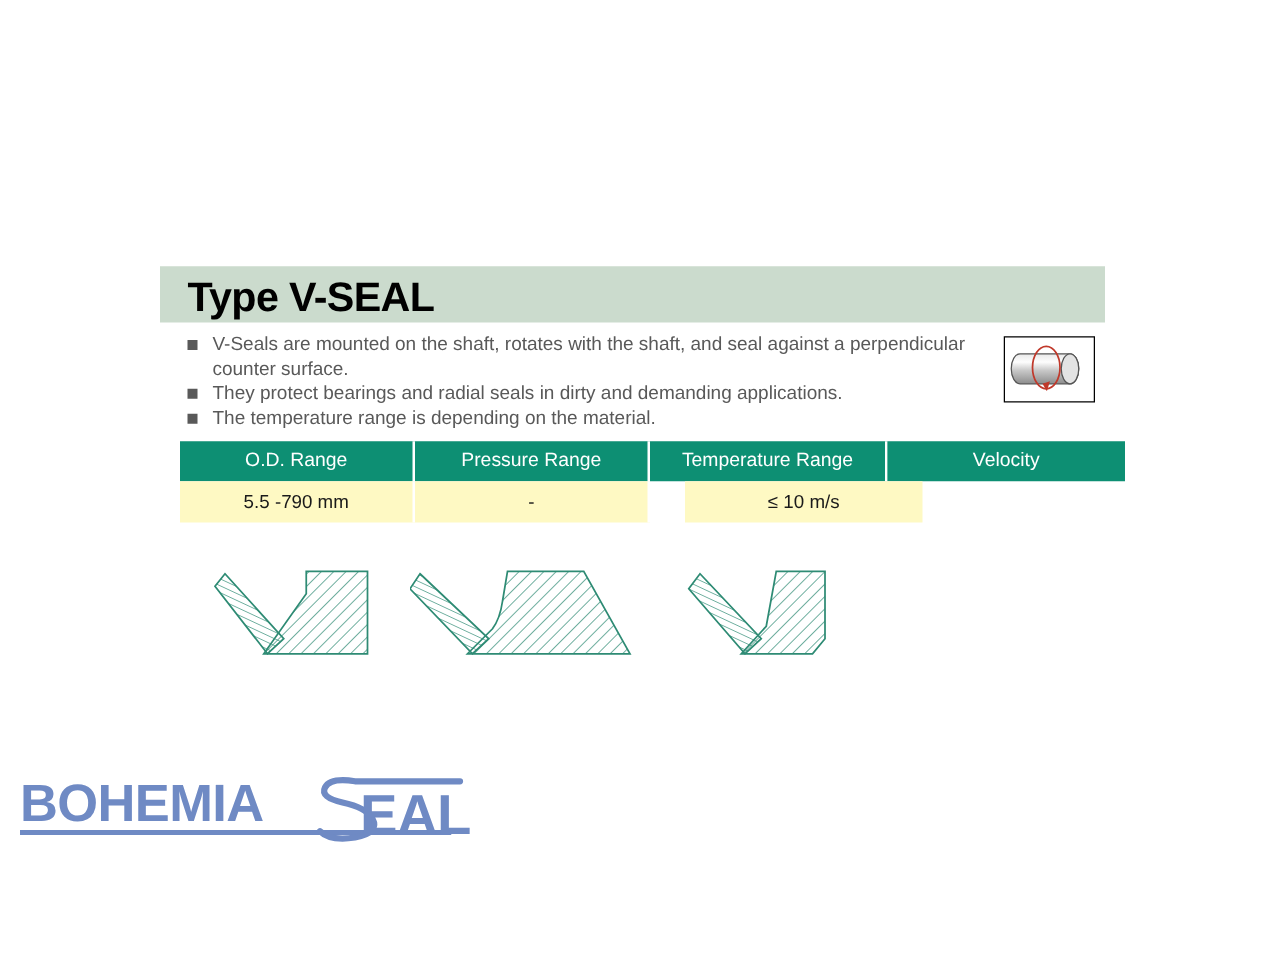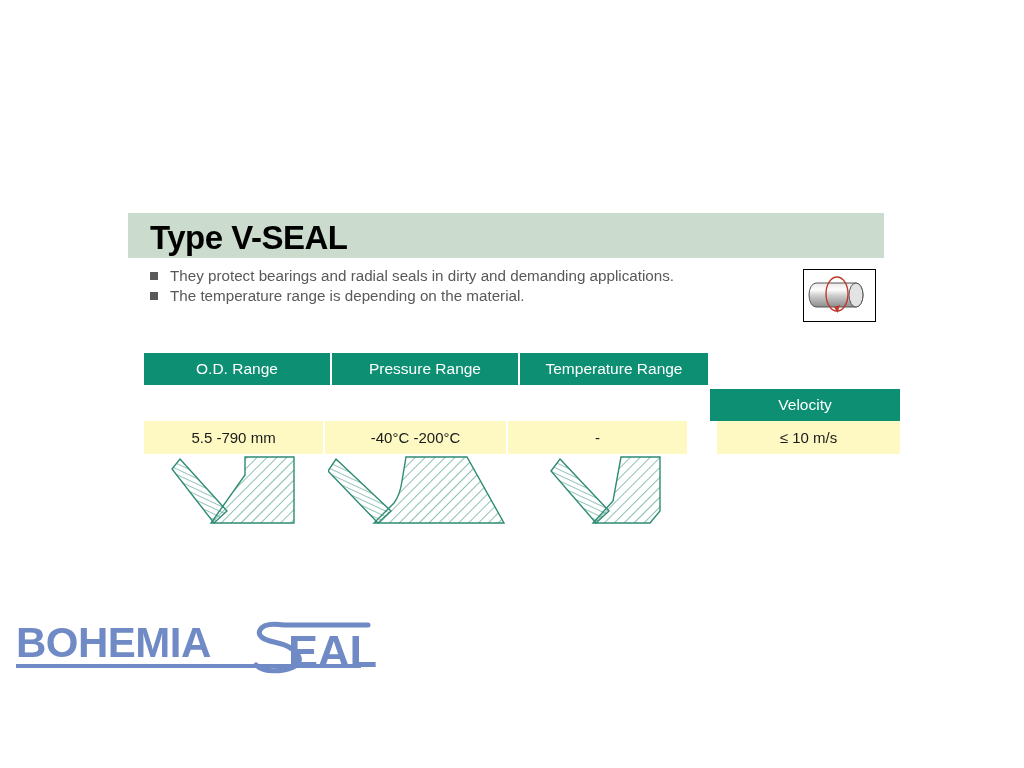--- a/index.html
+++ b/index.html
@@ -49,21 +49,21 @@
     position:absolute;left:144px;top:353px;width:892px;
   }
   .spec-row{display:flex;width:756px;}
   .spec-head{
     background:#0d8f73;color:#ffffff;
     height:32px;line-height:32px;
     font-size:15.5px;text-align:center;
     border-right:2px solid #ffffff;
     box-sizing:border-box;
   }
-  .spec-head:last-child{border-right:none;margin-top:36px;}
+  .spec-head:last-child{border-right:none;}
   .spec-cell{
     background:#fef9c3;color:#1a1a1a;
     height:33px;line-height:33px;
     font-size:15px;text-align:center;
     border-right:2px solid #ffffff;
     box-sizing:border-box;
   }
   .spec-cell:last-child{border-right:none;margin-left:28px;}
   .c0{width:188px;}
   .c1{width:190px;}
@@ -80,20 +80,24 @@
 </style>
 </head>
 <body>
 
 <div class="sheet">
 
   <div class="title-band"></div>
   <div class="title-text">Type V-SEAL</div>
 
   <div class="bullets">
+    <div class="bullet-row">
+      <span class="bullet-mark"></span>
+      <span class="bullet-text">V-Seals are mounted on the shaft, rotates with the shaft, and seal against a perpendicular counter surface.</span>
+    </div>
     <div class="bullet-row">
       <span class="bullet-mark"></span>
       <span class="bullet-text">They protect bearings and radial seals in dirty and demanding applications.</span>
     </div>
     <div class="bullet-row">
       <span class="bullet-mark"></span>
       <span class="bullet-text">The temperature range is depending on the material.</span>
     </div>
   </div>
 
@@ -116,21 +120,20 @@
 
   <div class="spec-table">
     <div class="spec-row">
       <div class="spec-head c0">O.D. Range</div>
       <div class="spec-head c2">Pressure Range</div>
       <div class="spec-head c1">Temperature Range</div>
       <div class="spec-head c3">Velocity</div>
     </div>
     <div class="spec-row">
       <div class="spec-cell c0">5.5 -790 mm</div>
-      <div class="spec-cell c1">-40°C -200°C</div>
       <div class="spec-cell c2">-</div>
       <div class="spec-cell c3">≤ 10 m/s</div>
     </div>
   </div>
 
   <div class="profiles">
 
     <div class="profile" style="left:22px;">
       <svg width="160" height="95" viewBox="0 0 160 95">
         <defs>

